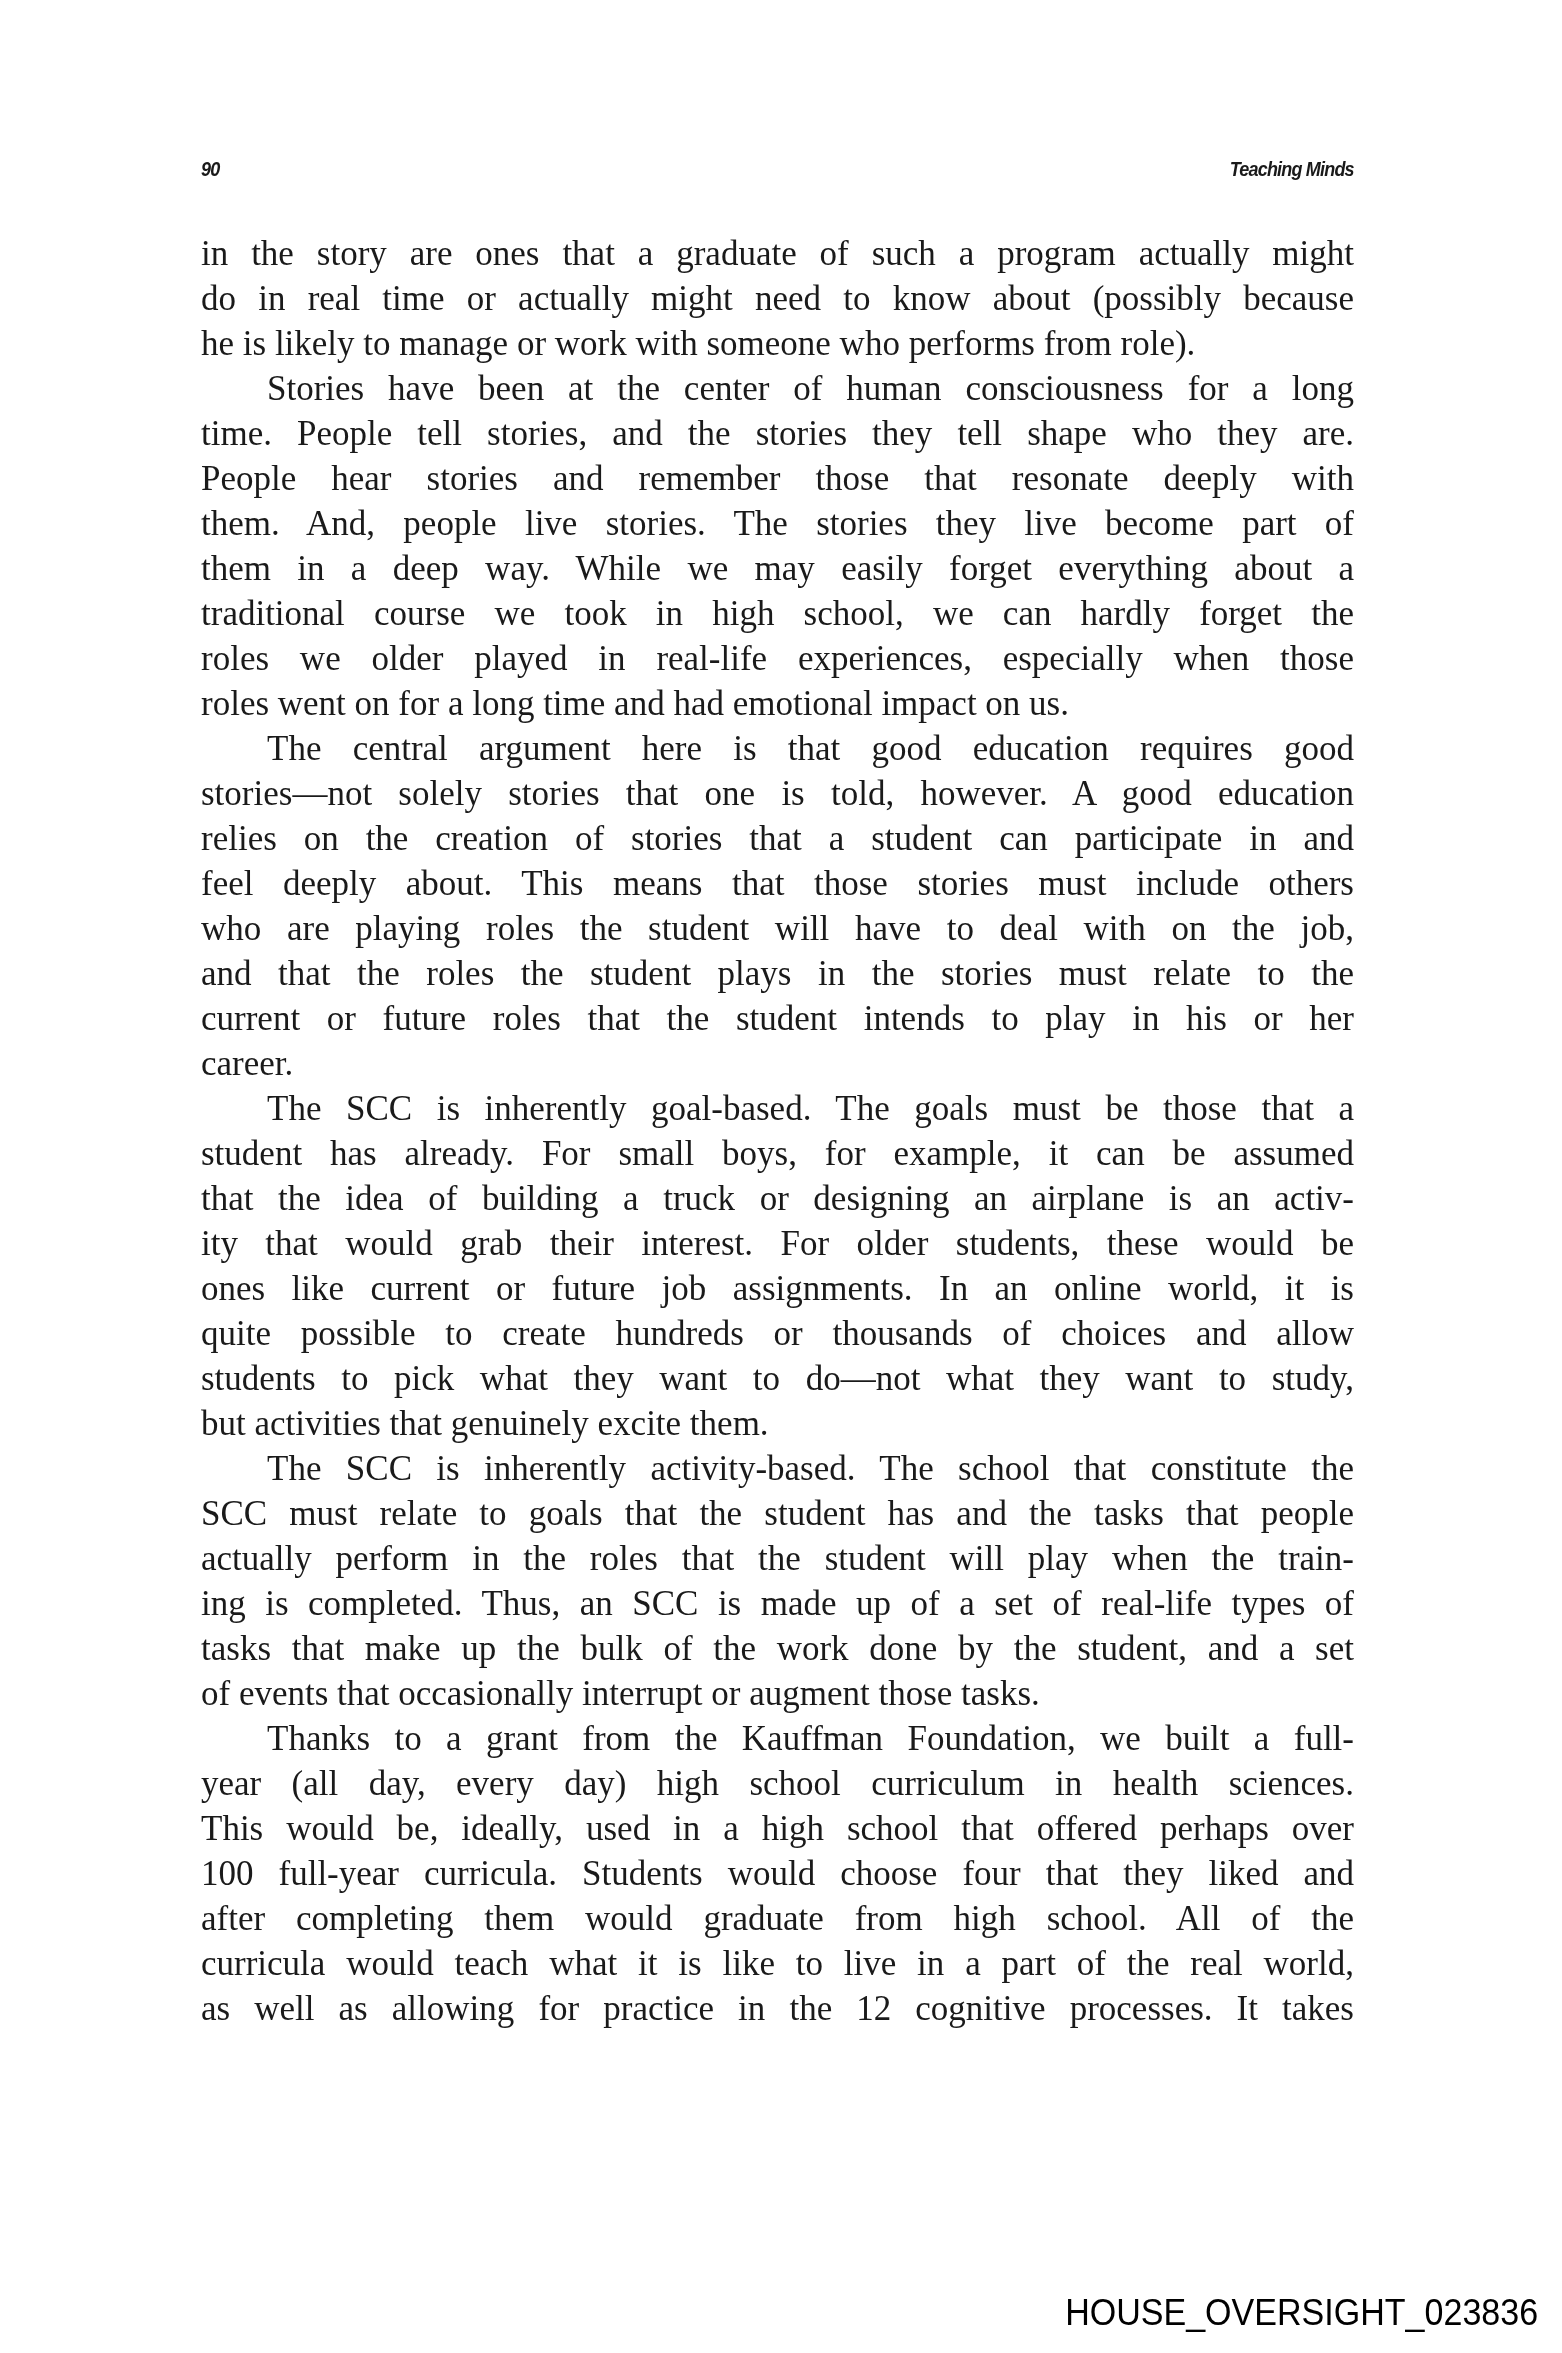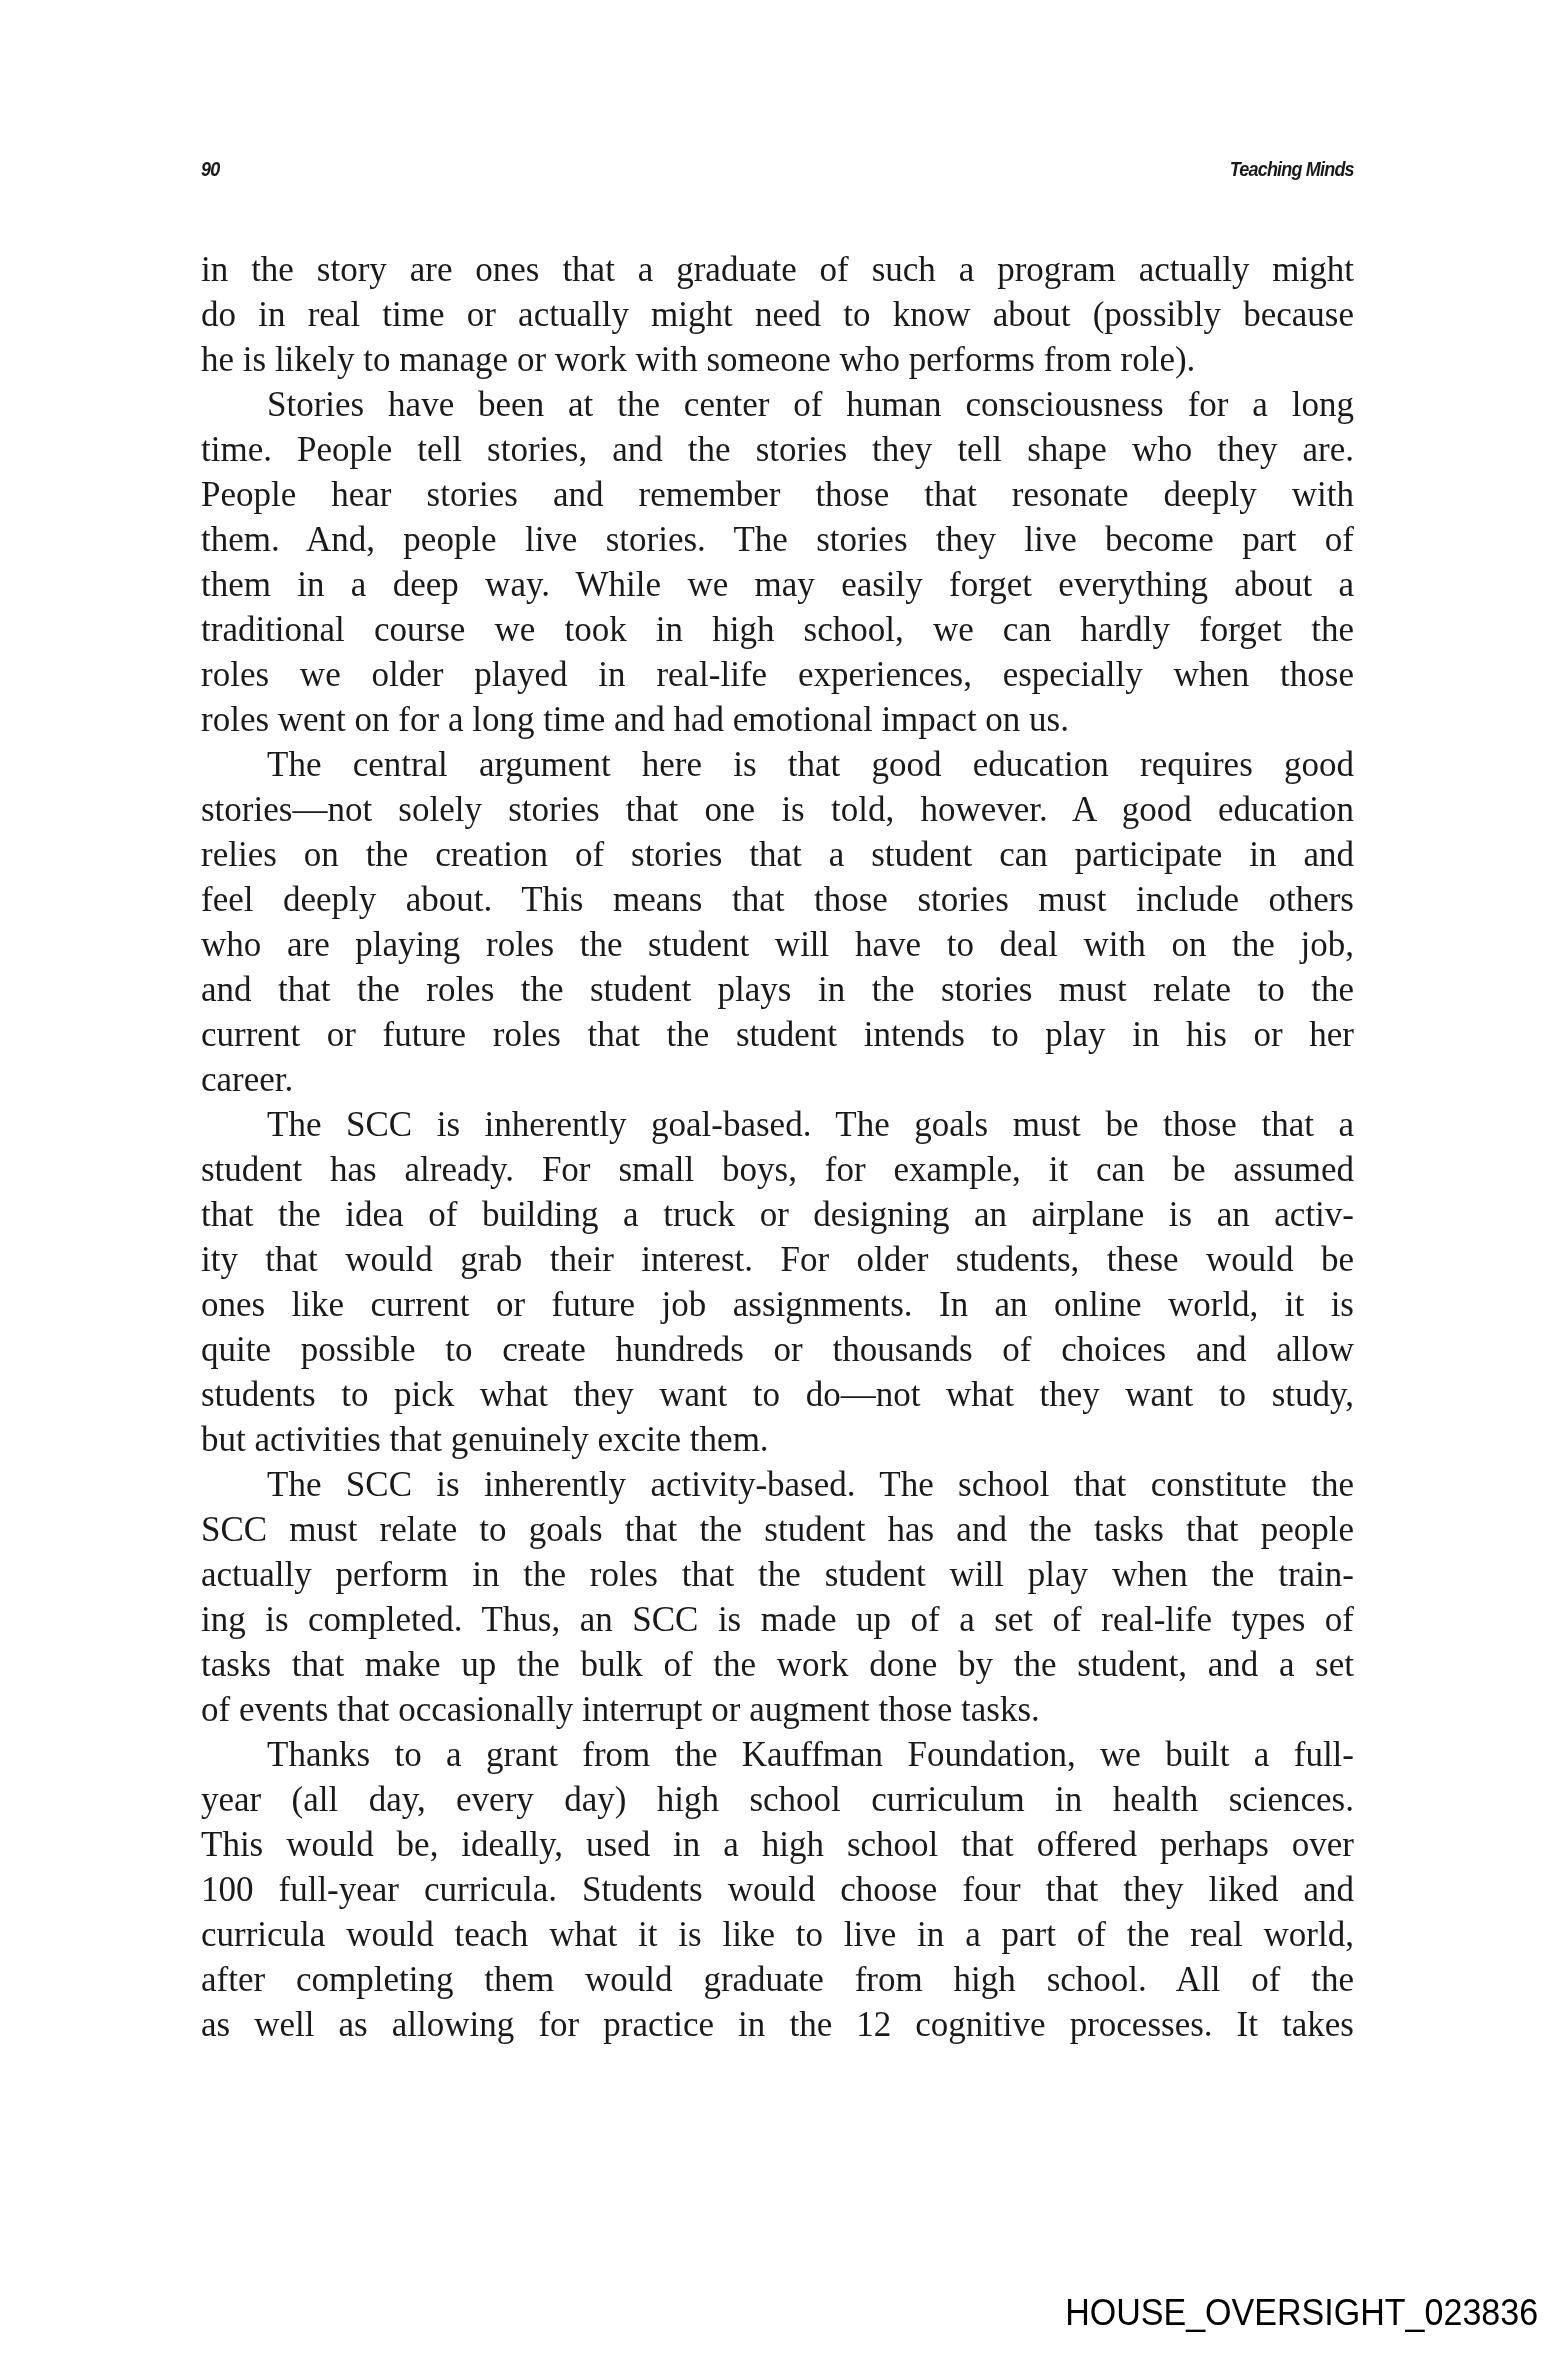--- a/index.html
+++ b/index.html
@@ -36,21 +36,21 @@
   .running-title {
     position: absolute;
     right: 0;
     top: 0;
     transform: scaleX(0.9);
     transform-origin: right top;
   }
   .body-text {
     position: absolute;
     left: 201px;
-    top: 247px;
+    top: 231px;
     width: 1153px;
     font-family: "Liberation Serif", serif;
     font-size: 35px;
     line-height: 45px;
   }
   .line {
     display: block;
     white-space: nowrap;
     text-align: justify;
     text-align-last: justify;
@@ -123,20 +123,20 @@
       <span class="line">actually perform in the roles that the student will play when the train-</span>
       <span class="line">ing is completed. Thus, an SCC is made up of a set of real-life types of</span>
       <span class="line">tasks that make up the bulk of the work done by the student, and a set</span>
       <span class="line last">of events that occasionally interrupt or augment those tasks.</span>
     </div>
     <div>
       <span class="line indent">Thanks to a grant from the Kauffman Foundation, we built a full-</span>
       <span class="line">year (all day, every day) high school curriculum in health sciences.</span>
       <span class="line">This would be, ideally, used in a high school that offered perhaps over</span>
       <span class="line">100 full-year curricula. Students would choose four that they liked and</span>
+      <span class="line">after completing them would graduate from high school. All of the</span>
       <span class="line">curricula would teach what it is like to live in a part of the real world,</span>
-      <span class="line">after completing them would graduate from high school. All of the</span>
       <span class="line">as well as allowing for practice in the 12 cognitive processes. It takes</span>
     </div>
   </div>
 
 <div class="bates">HOUSE_OVERSIGHT_023836</div>
 
 
 </body></html>

